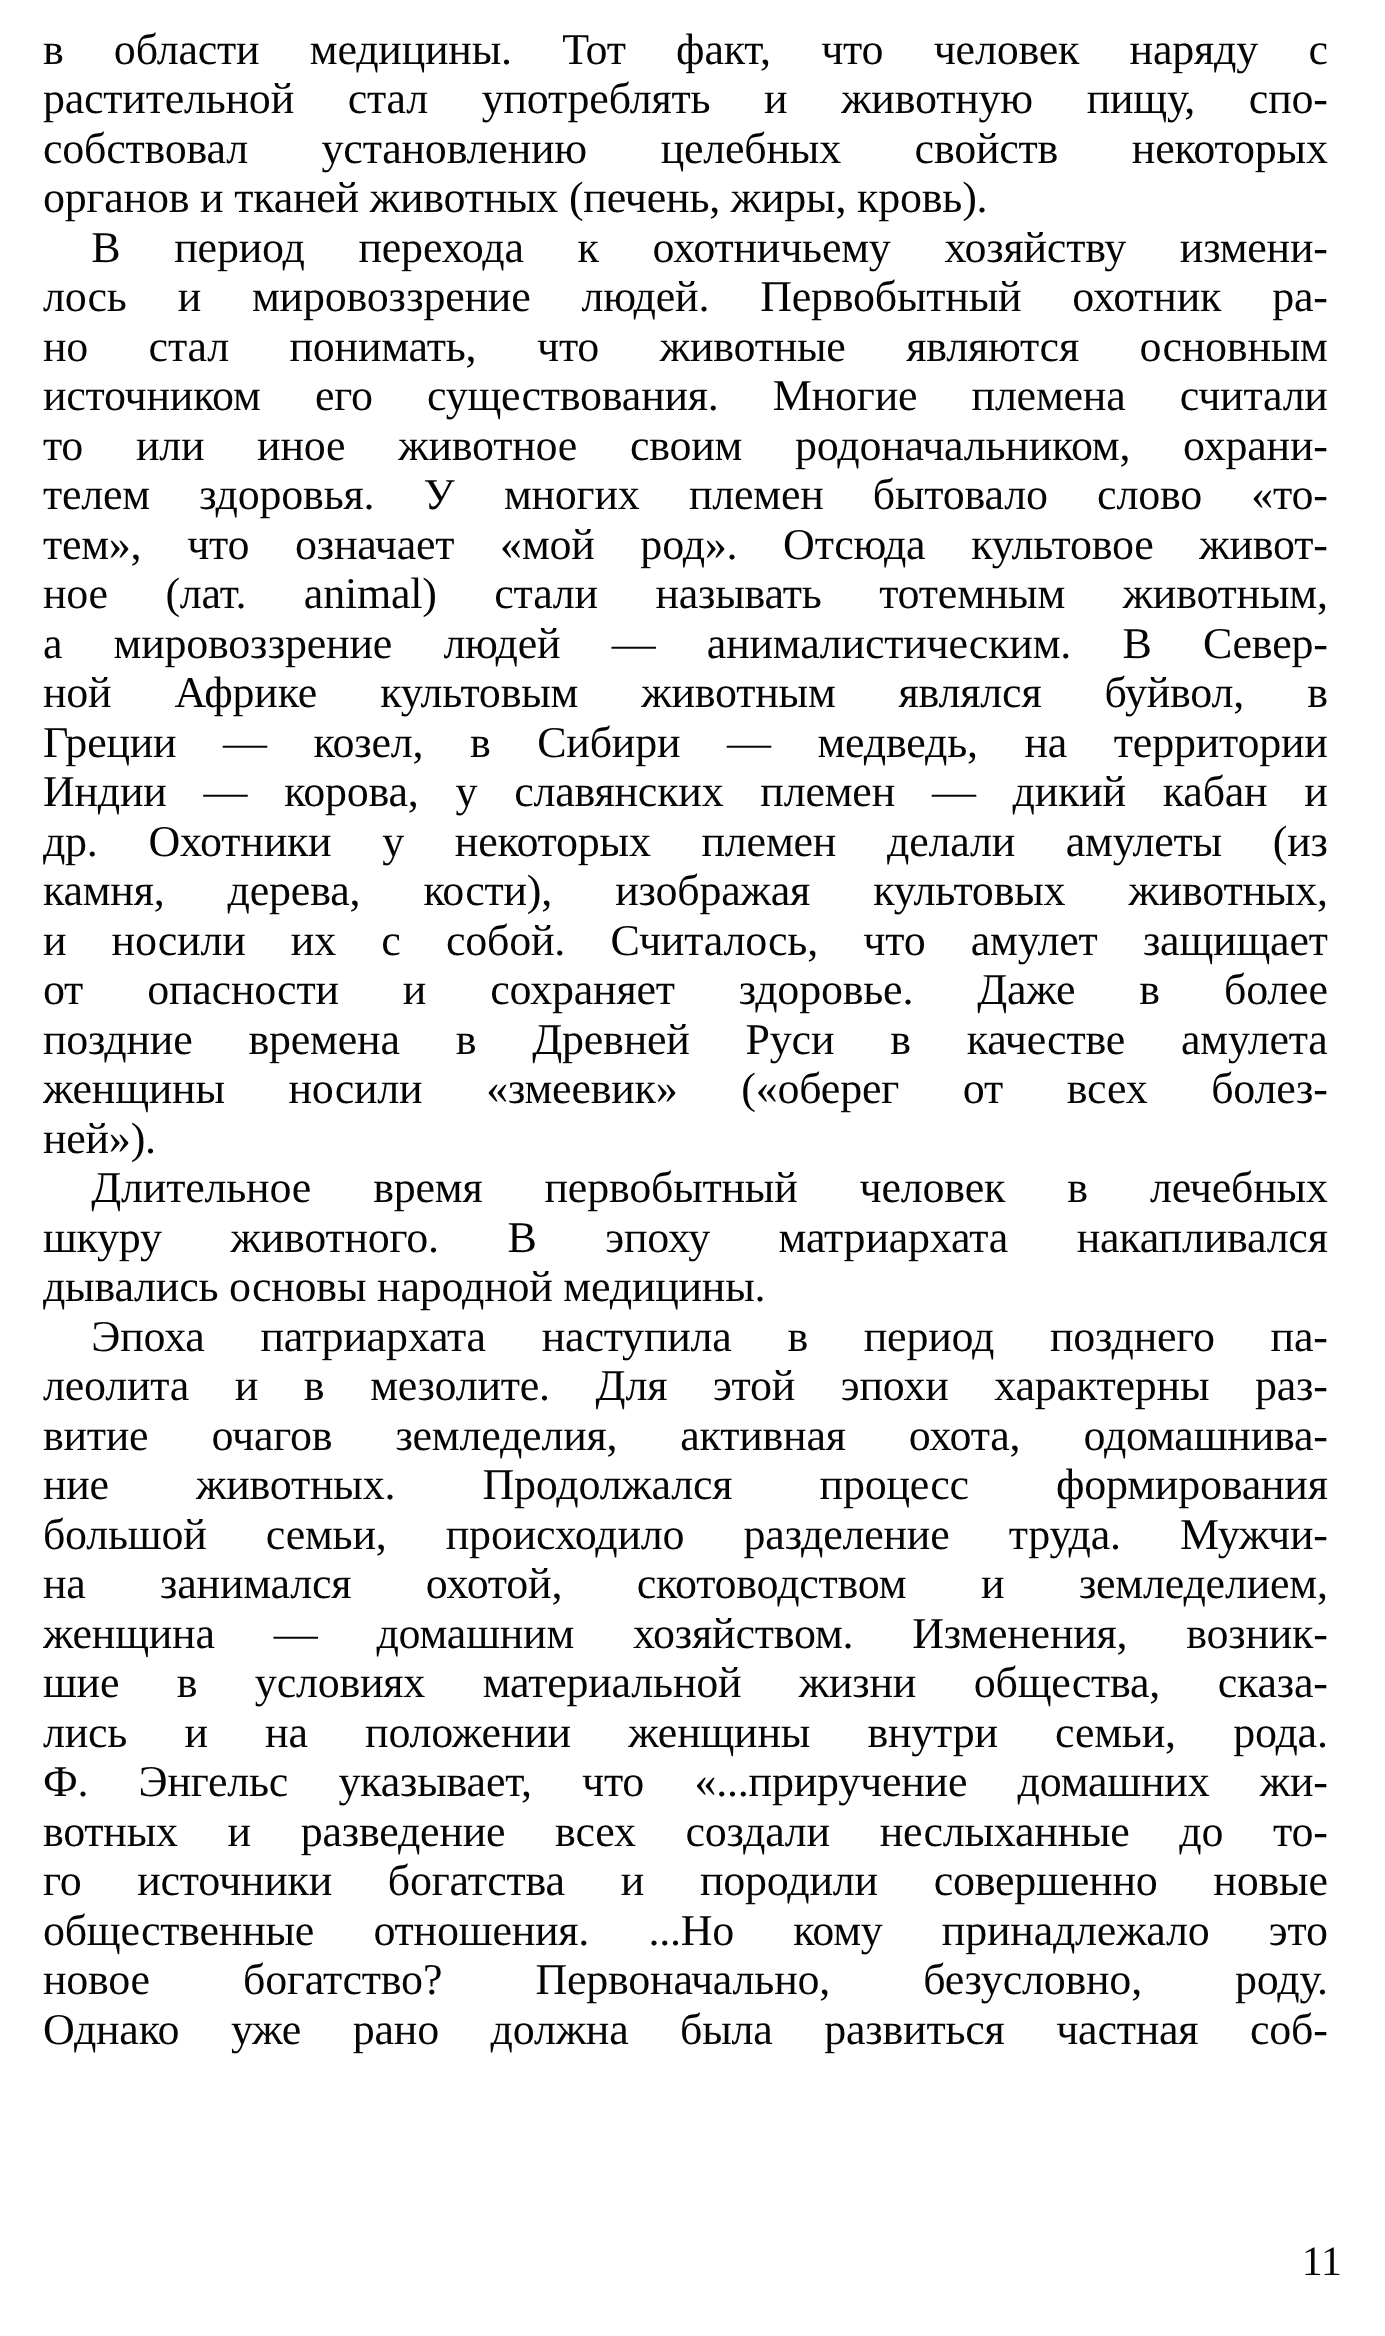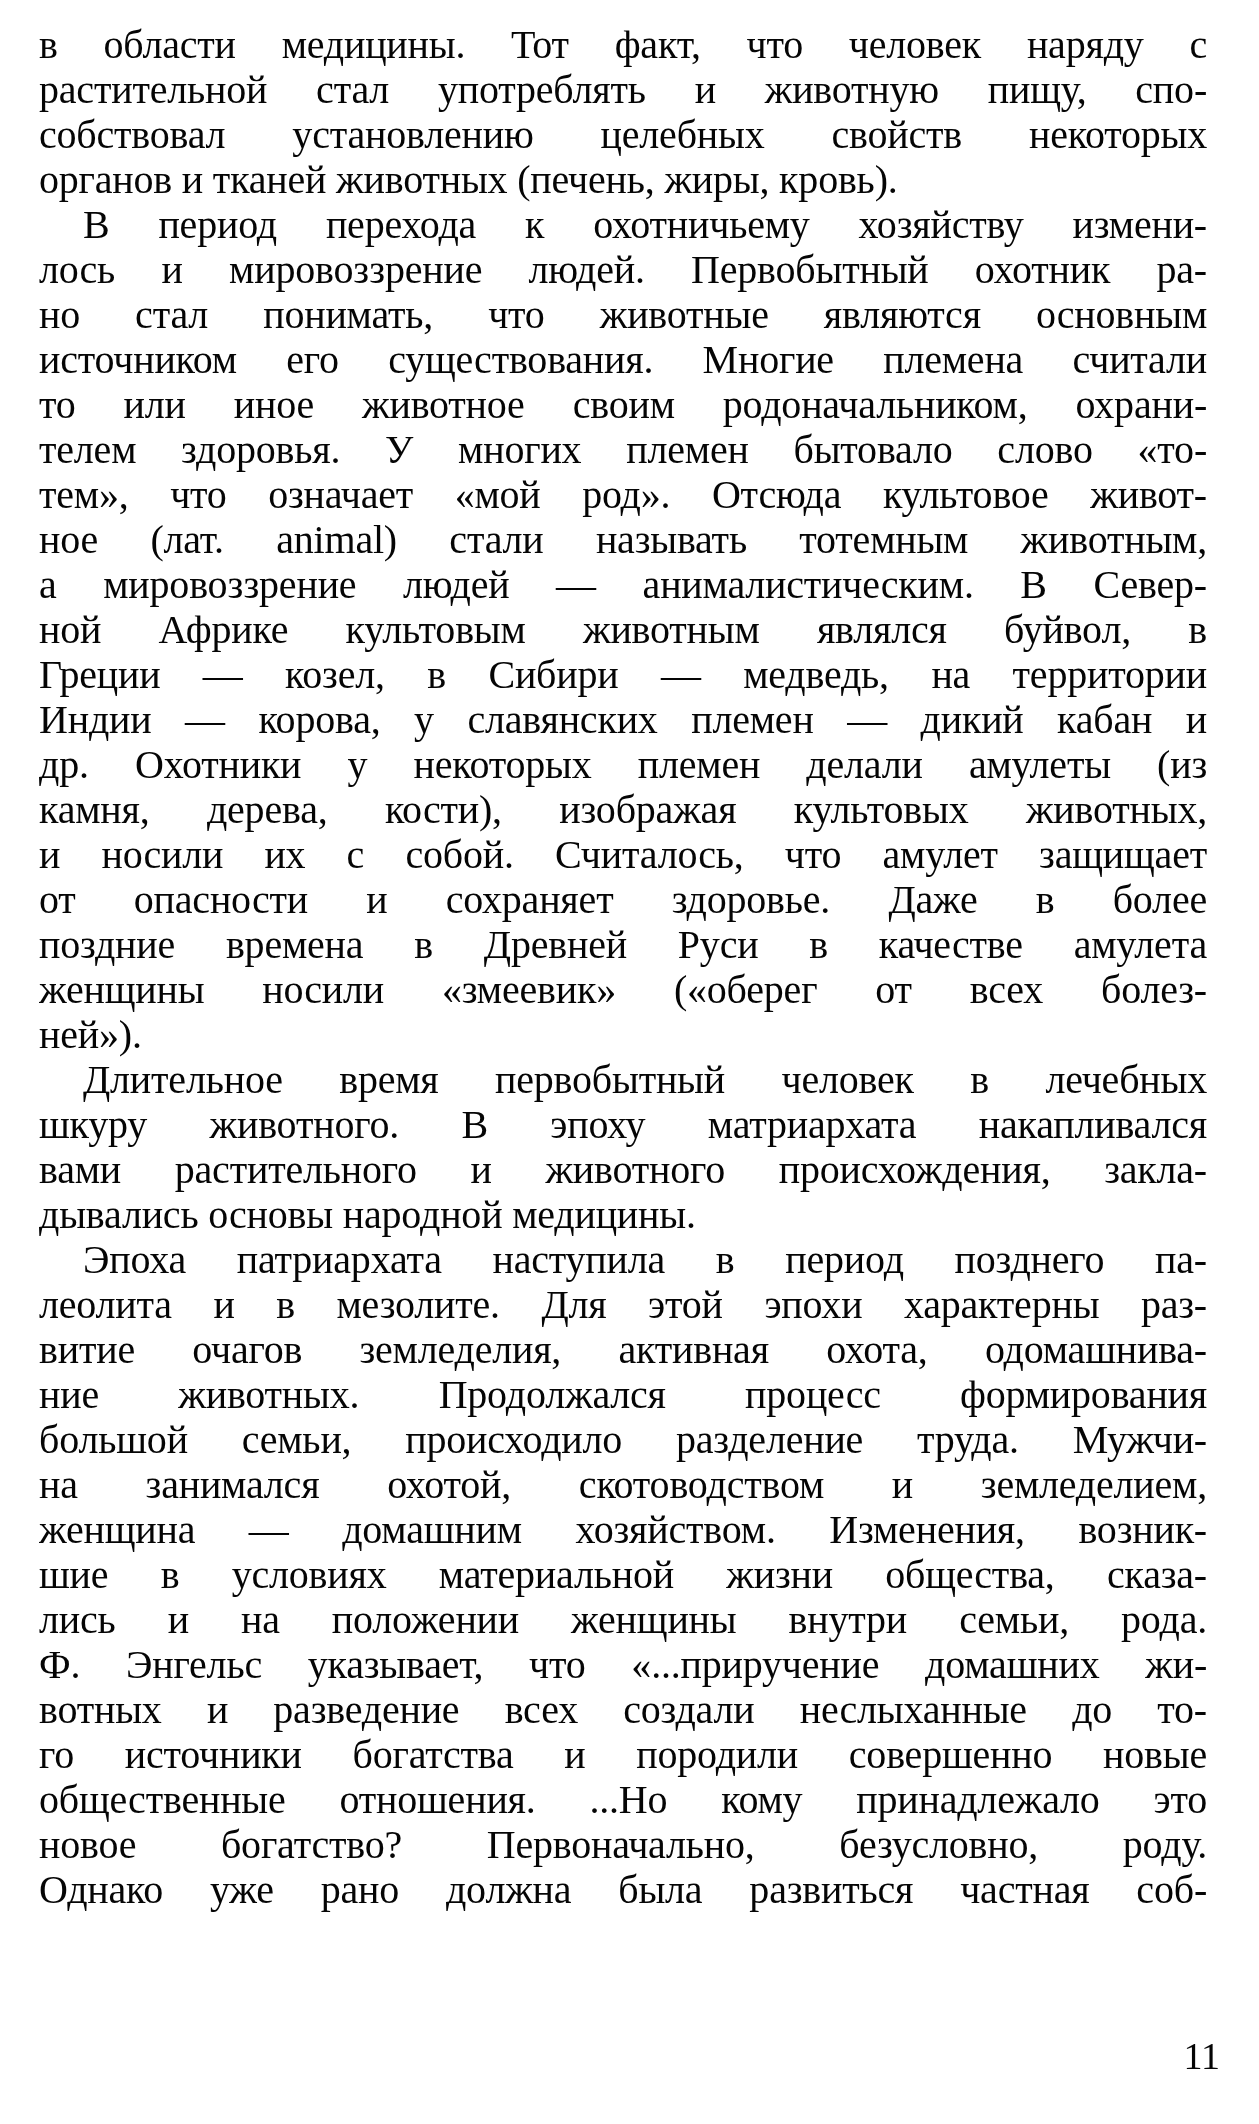--- a/index.html
+++ b/index.html
@@ -74,21 +74,20 @@
         <div class="line">камня, дерева, кости), изображая культовых животных,</div>
         <div class="line">и носили их с собой. Считалось, что амулет защищает</div>
         <div class="line">от опасности и сохраняет здоровье. Даже в более</div>
         <div class="line">поздние времена в Древней Руси в качестве амулета</div>
         <div class="line">женщины носили «змеевик» («оберег от всех болез-</div>
         <div class="line flush">ней»).</div>
       </div>
       <div>
         <div class="line indent">Длительное время первобытный человек в лечебных</div>
         <div class="line">шкуру животного. В эпоху матриархата накапливался</div>
-        <div class="line">вами растительного и животного происхождения, закла-</div>
         <div class="line flush">дывались основы народной медицины.</div>
       </div>
       <div>
         <div class="line indent">Эпоха патриархата наступила в период позднего па-</div>
         <div class="line">леолита и в мезолите. Для этой эпохи характерны раз-</div>
         <div class="line">витие очагов земледелия, активная охота, одомашнива-</div>
         <div class="line">ние животных. Продолжался процесс формирования</div>
         <div class="line">большой семьи, происходило разделение труда. Мужчи-</div>
         <div class="line">на занимался охотой, скотоводством и земледелием,</div>
         <div class="line">женщина — домашним хозяйством. Изменения, возник-</div>

